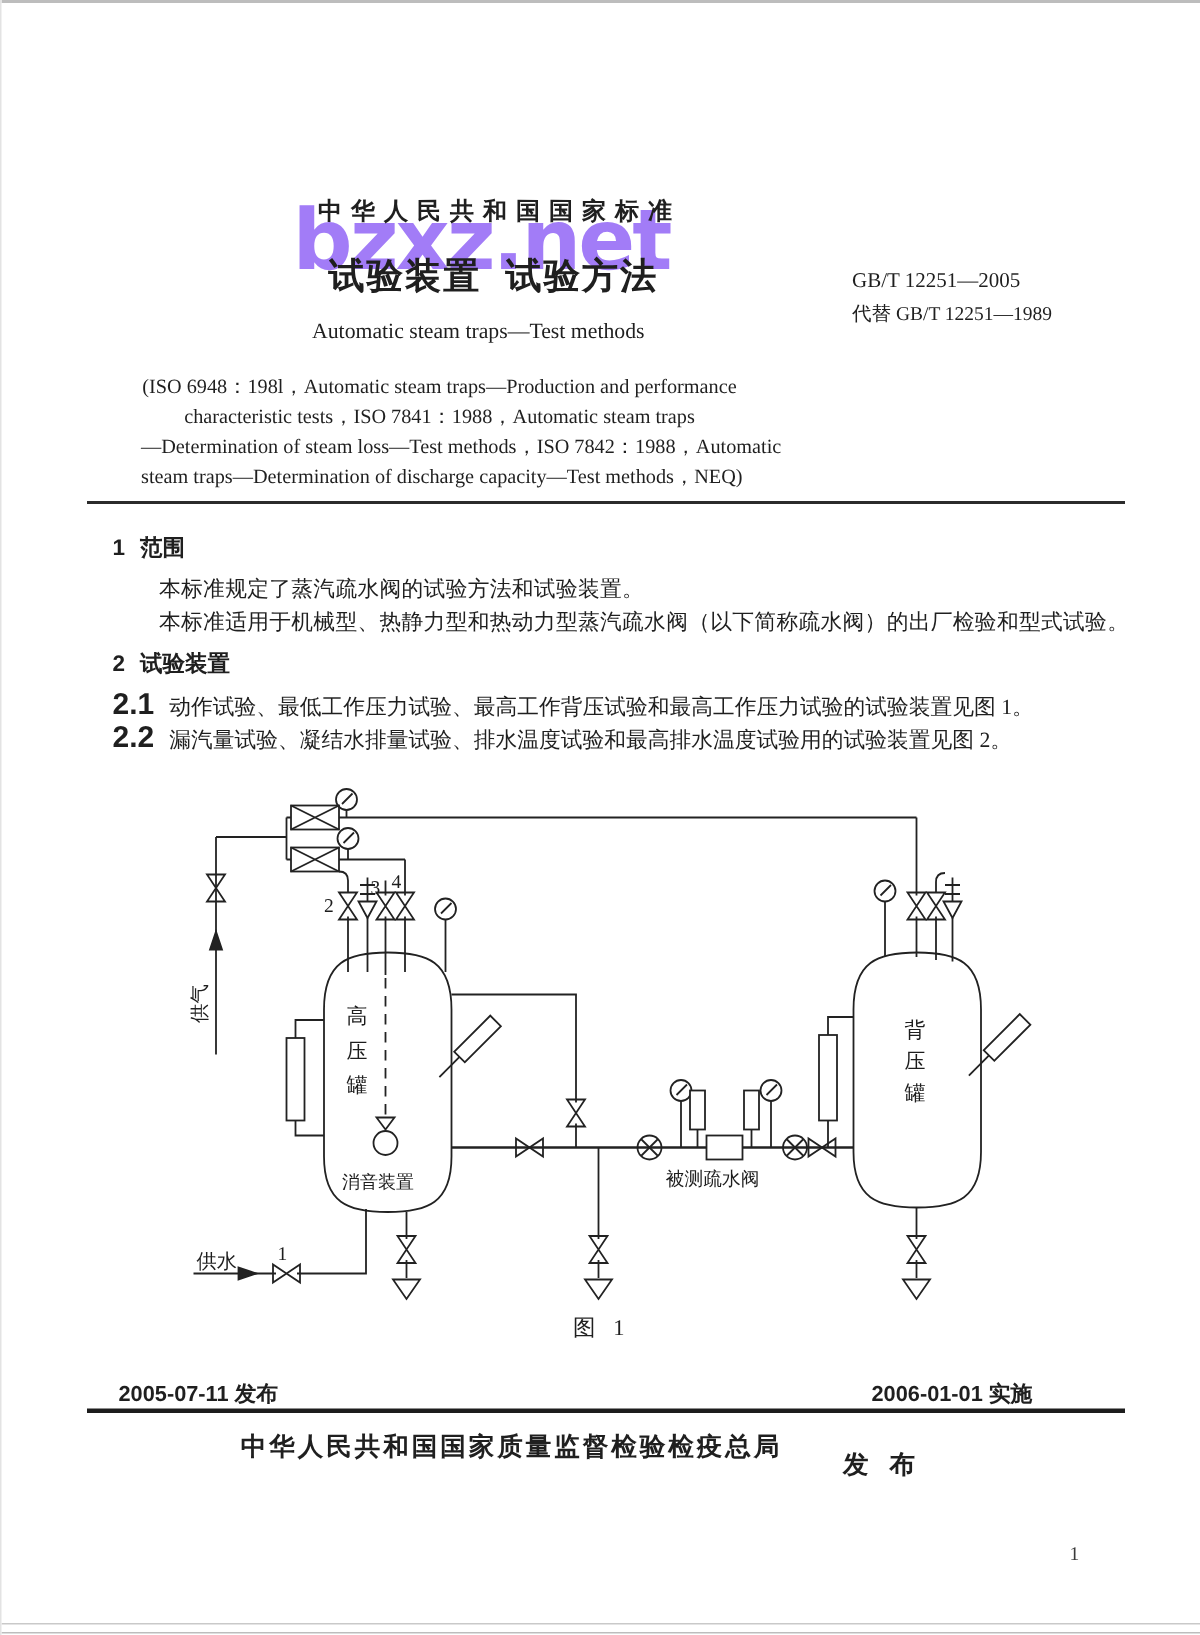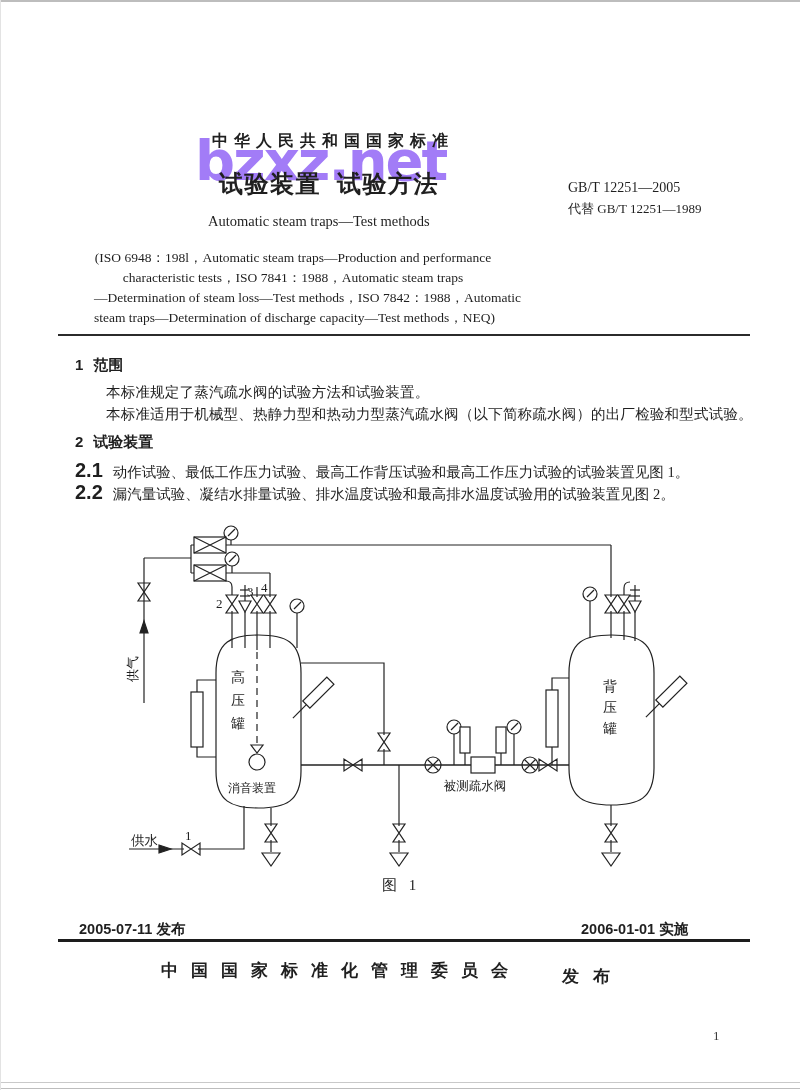--- a/index.html
+++ b/index.html
@@ -275,20 +275,20 @@
     <text x="474" y="790" font-size="12.5" text-anchor="middle">被测疏水阀</text>
   </svg>
 
   <div class="z fig-caption">图 1</div>
 
   <div class="z foot-date" style="left:78px;top:920px;">2005-07-11 发布</div>
   <div class="z foot-date" style="left:580px;top:920px;">2006-01-01 实施</div>
   <div class="z rule2"></div>
 
   <div class="z pub-block">
-    <div class="pub-l2">中国国家标准化管理委员会</div>
+    <div class="pub-l1">中华人民共和国国家质量监督检验检疫总局</div>
   </div>
   <div class="z pub-label">发布</div>
 
   <div class="z page-num">1</div>
 
   <div class="scan-bottom"></div>
 </div>
 
 </body></html>

